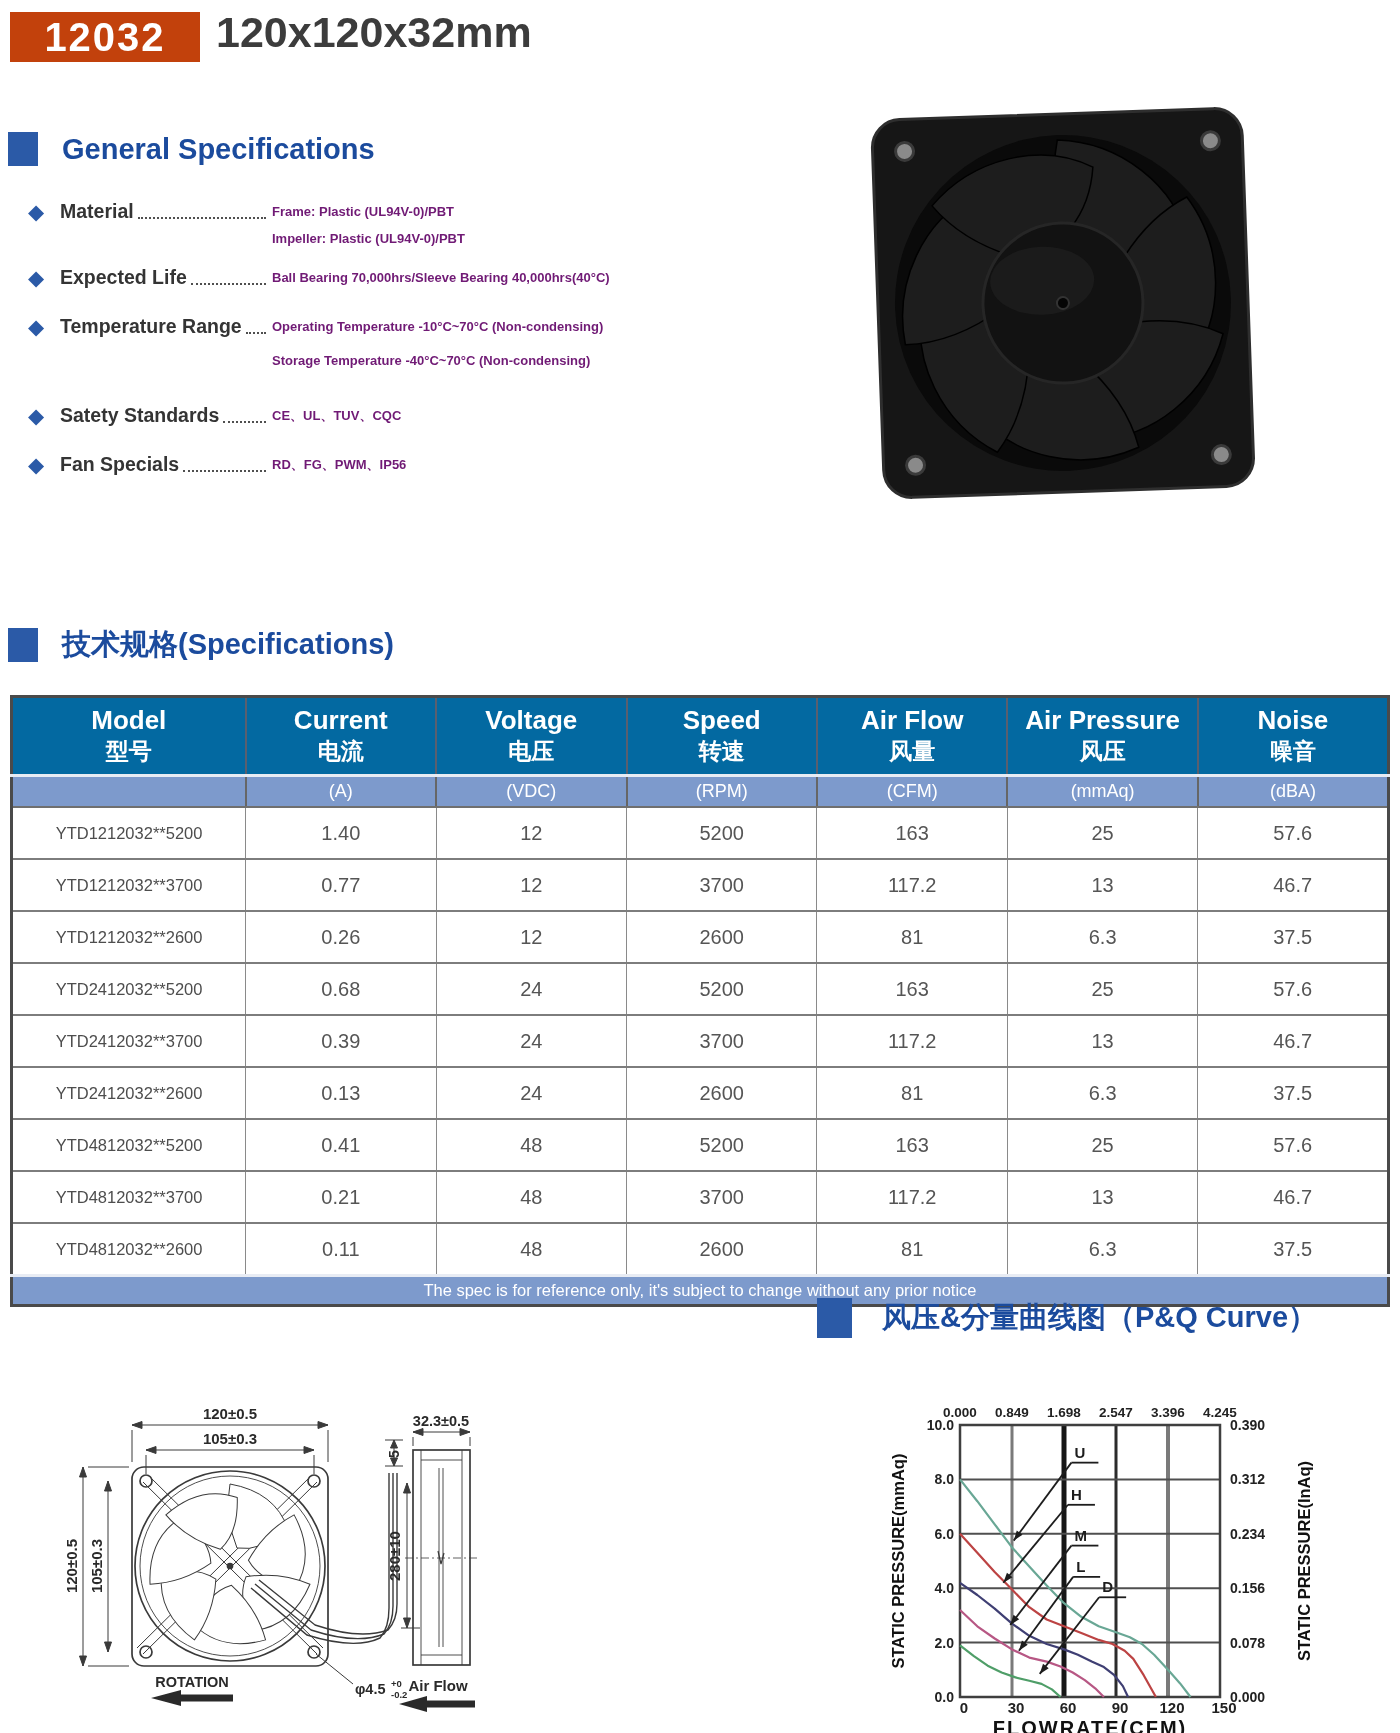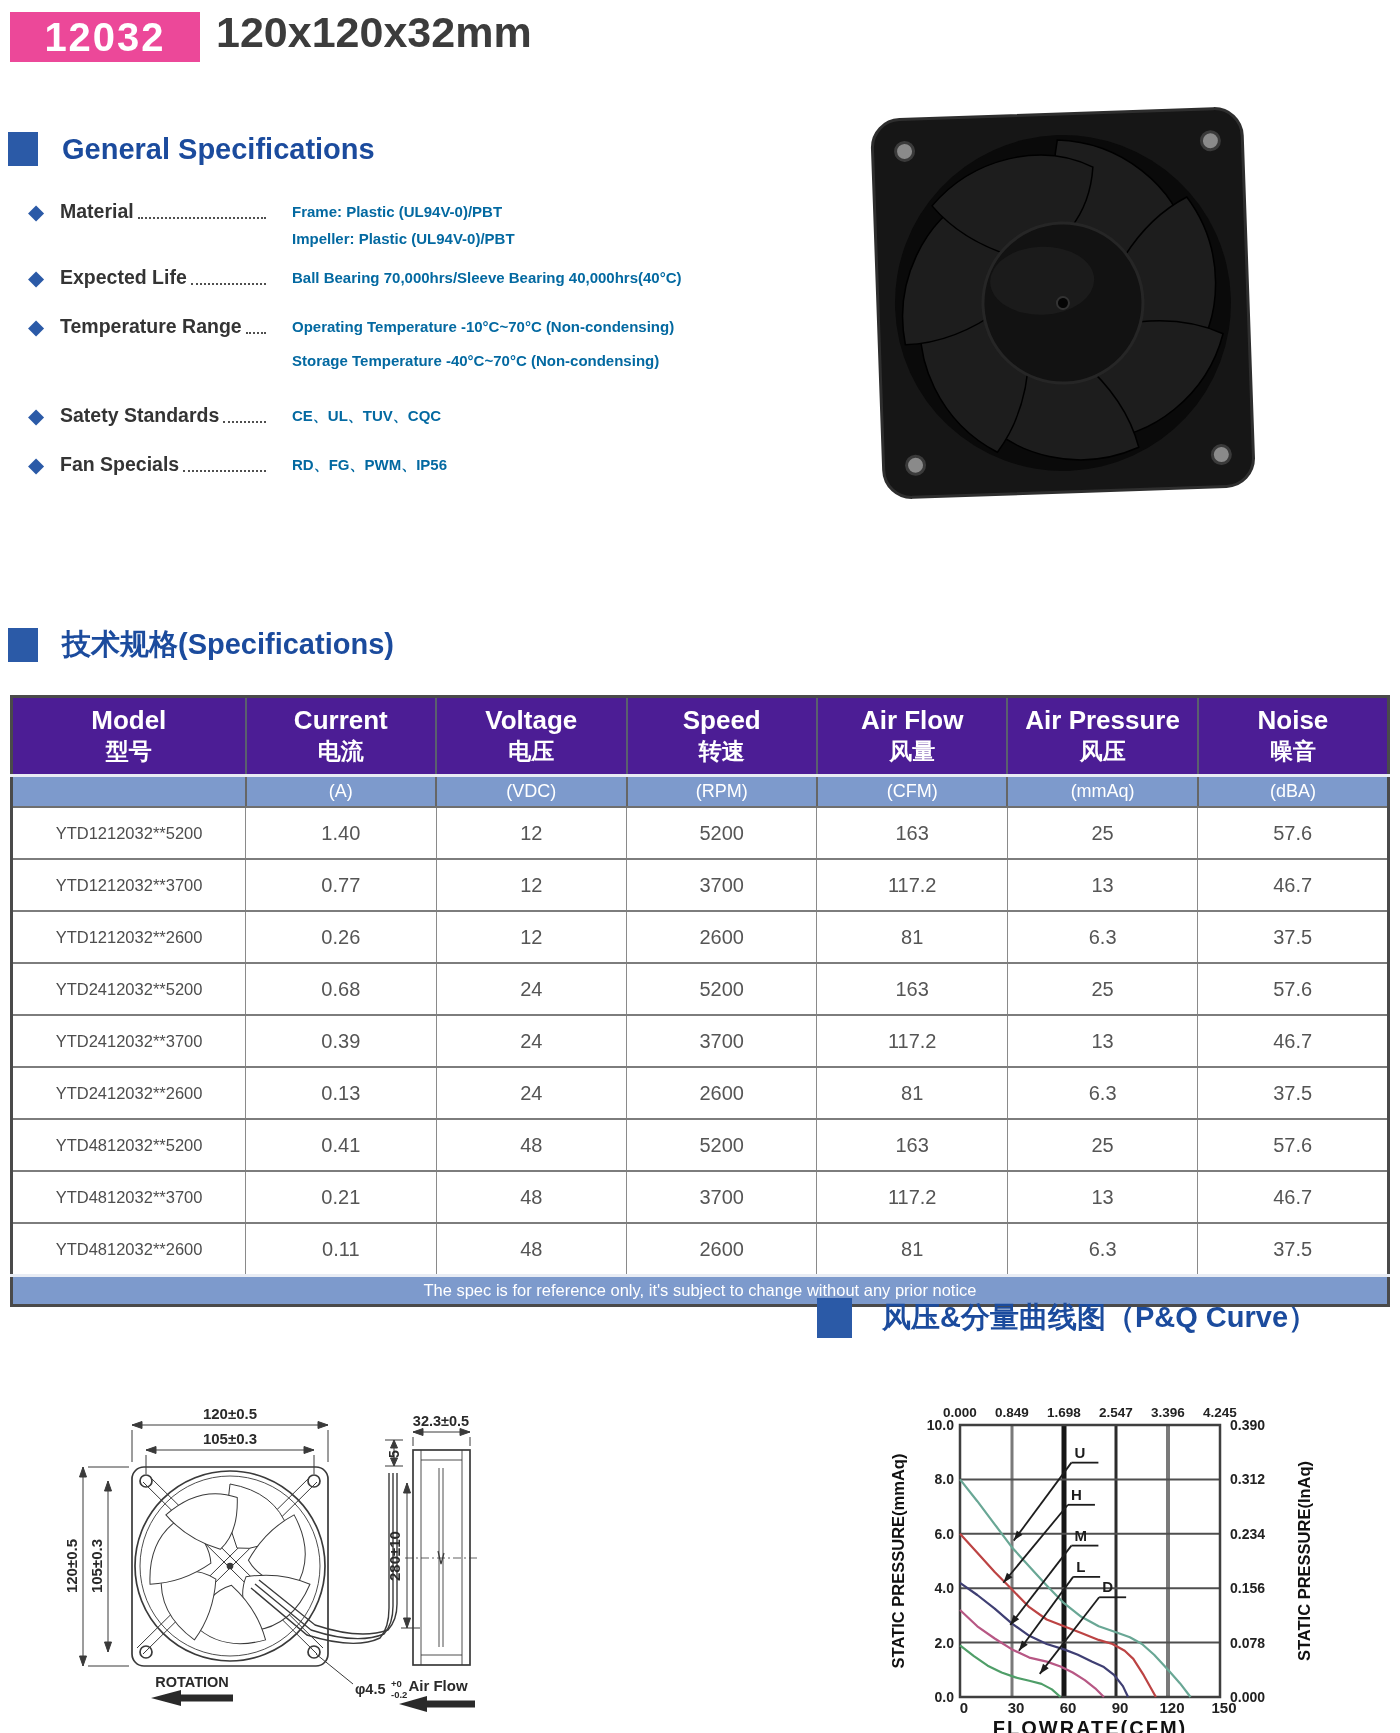--- a/index.html
+++ b/index.html
@@ -1,43 +1,43 @@
 <!DOCTYPE html>
 <html><head>
 <meta charset="utf-8">
 <style>
   html,body{margin:0;padding:0;background:#ffffff;}
   .page{position:relative;width:1400px;height:1733px;background:#fff;overflow:hidden;
         font-family:"Liberation Sans",sans-serif;color:#3b3b3b;}
   
-  .badge{position:absolute;left:10px;top:12px;width:190px;height:50px;background:#ec4899;
+  .badge{position:absolute;left:10px;top:12px;width:190px;height:50px;background:#c2410c;
          color:#fff;font-size:40px;font-weight:bold;display:flex;align-items:center;justify-content:center;letter-spacing:2px;}
   .page-title{position:absolute;left:216px;top:8px;font-size:43px;font-weight:bold;color:#3c3c3c;}
   
   .sec{position:absolute;display:flex;align-items:center;gap:10px;}
   .sec .sq{display:inline-block;background:#2b5aa7;}
   .sec .t{font-weight:bold;color:#1b4b9d;}
   .sec.top .sq{width:30px;height:34px;margin-right:14px;}
   .sec.top .t{font-size:29px;}
   .sec.bot .sq{width:35px;height:40px;margin-right:20px;}
   .sec.bot .t{font-size:29px;}
   
   .spec-list{position:absolute;left:28px;top:198px;width:840px;}
   .spec-row{display:flex;align-items:flex-start;}
   .diamond{color:#2b5aa7;font-size:21px;line-height:27px;width:32px;flex:0 0 32px;}
   .lblwrap{flex:0 0 212px;display:flex;align-items:flex-end;}
   .lbl{font-size:19.5px;font-weight:bold;color:#343434;line-height:27px;white-space:nowrap;}
   .dots{flex:1;border-bottom:2.6px dotted #4f4f4f;margin:0 6px 6px 4px;min-width:10px;}
   .vals{flex:1;}
-  .vals div{font-size:15px;font-weight:bold;color:#0369a1;line-height:27px;margin-left:20px;}
+  .vals div{font-size:13px;font-weight:bold;color:#701a75;line-height:27px;}
   .vals div.gap{margin-top:7px;}
   
   .spec-table{position:absolute;left:10px;top:695px;width:1380px;border-collapse:collapse;table-layout:fixed;
               border:3px solid #4a4a4a;}
-  .spec-table th{background:#4c1d95;color:#fff;border-left:2px solid #5a5f6e;border-bottom:3px solid #e8ecf4;padding:6px 0 8px 0;}
+  .spec-table th{background:#0369a1;color:#fff;border-left:2px solid #5a5f6e;border-bottom:3px solid #e8ecf4;padding:6px 0 8px 0;}
   .spec-table th:first-child{border-left:none;}
   .h-en{font-size:26px;font-weight:bold;line-height:32px;}
   .h-zh{font-size:23px;font-weight:bold;line-height:30px;}
   .units td{background:#7d9acc;color:#fff;font-size:18px;text-align:center;height:27px;
             border-left:2px solid #666;border-bottom:2.5px solid #6f6f6f;font-weight:normal;}
   .units td:first-child{border-left:none;}
   .spec-table tbody td{height:48px;text-align:center;color:#555;font-size:20px;
             border-left:1.5px solid #8a8a8a;border-bottom:2.5px solid #7d7d7d;background:#fff;font-weight:normal;}
   .spec-table tbody td:first-child{border-left:none;font-size:16.5px;color:#4d4d4d;}
   .foot td{background:#7d9acc;color:#fff;font-size:16.5px;text-align:center;height:25px;

